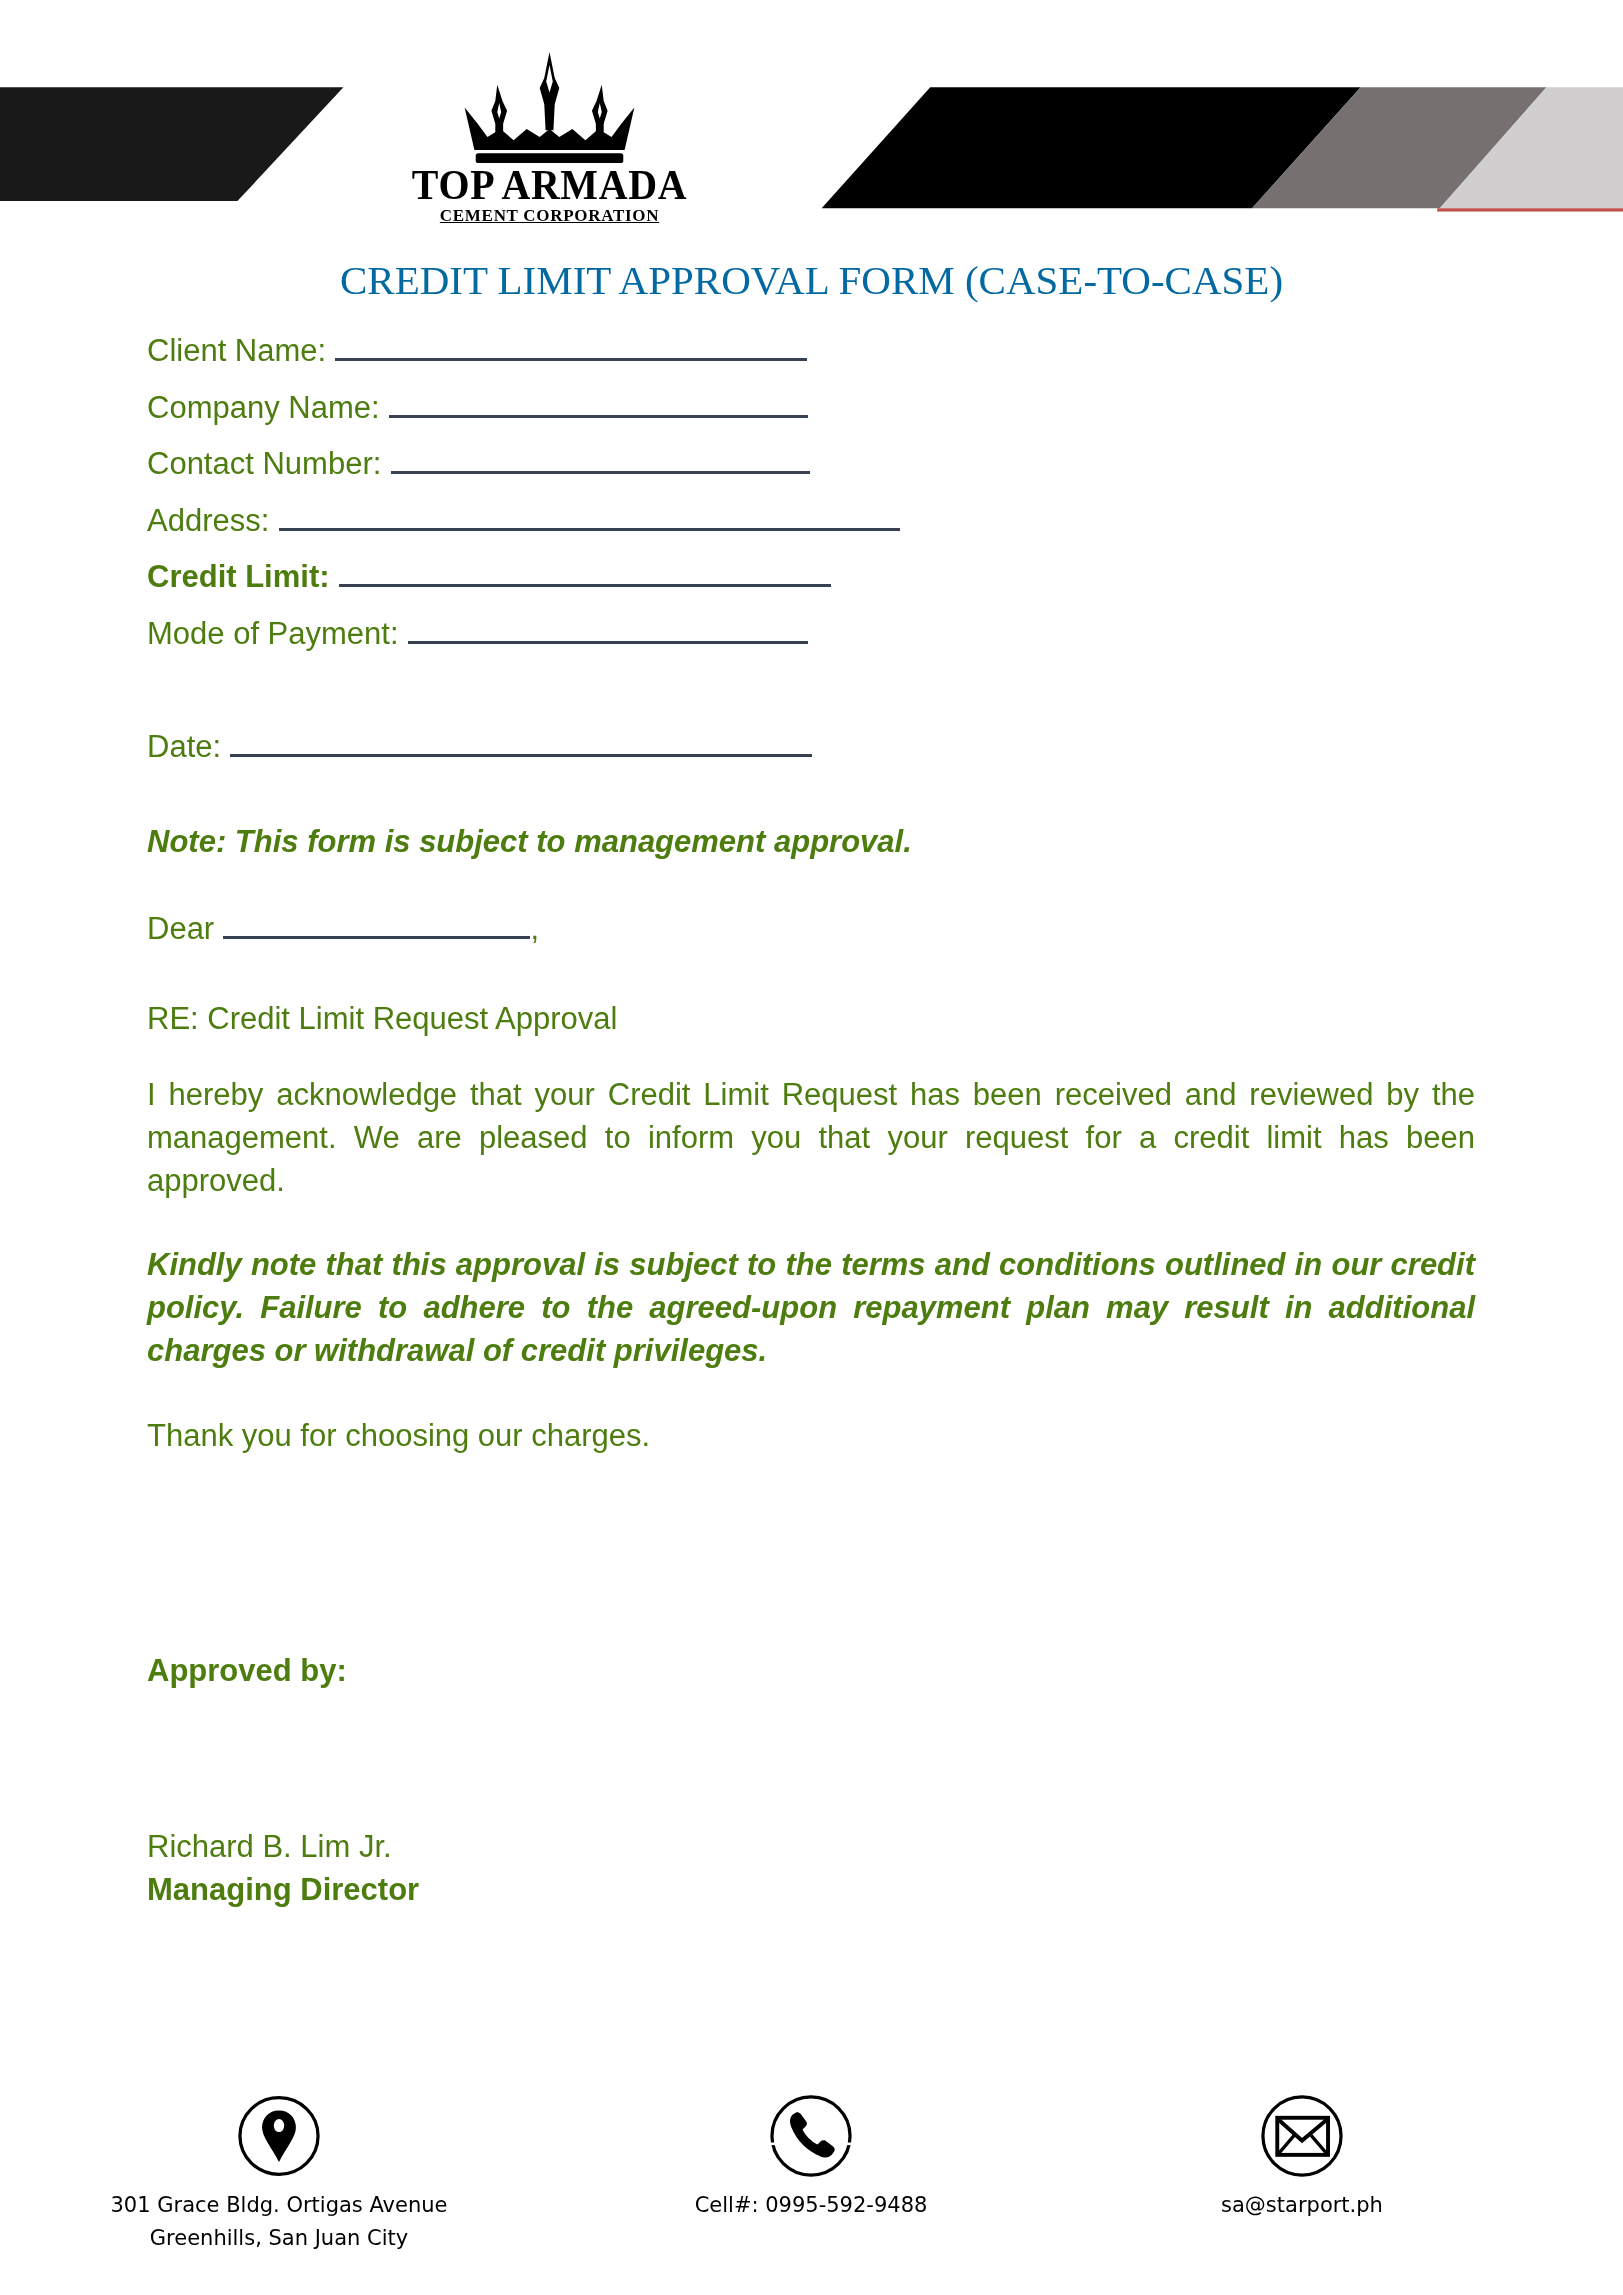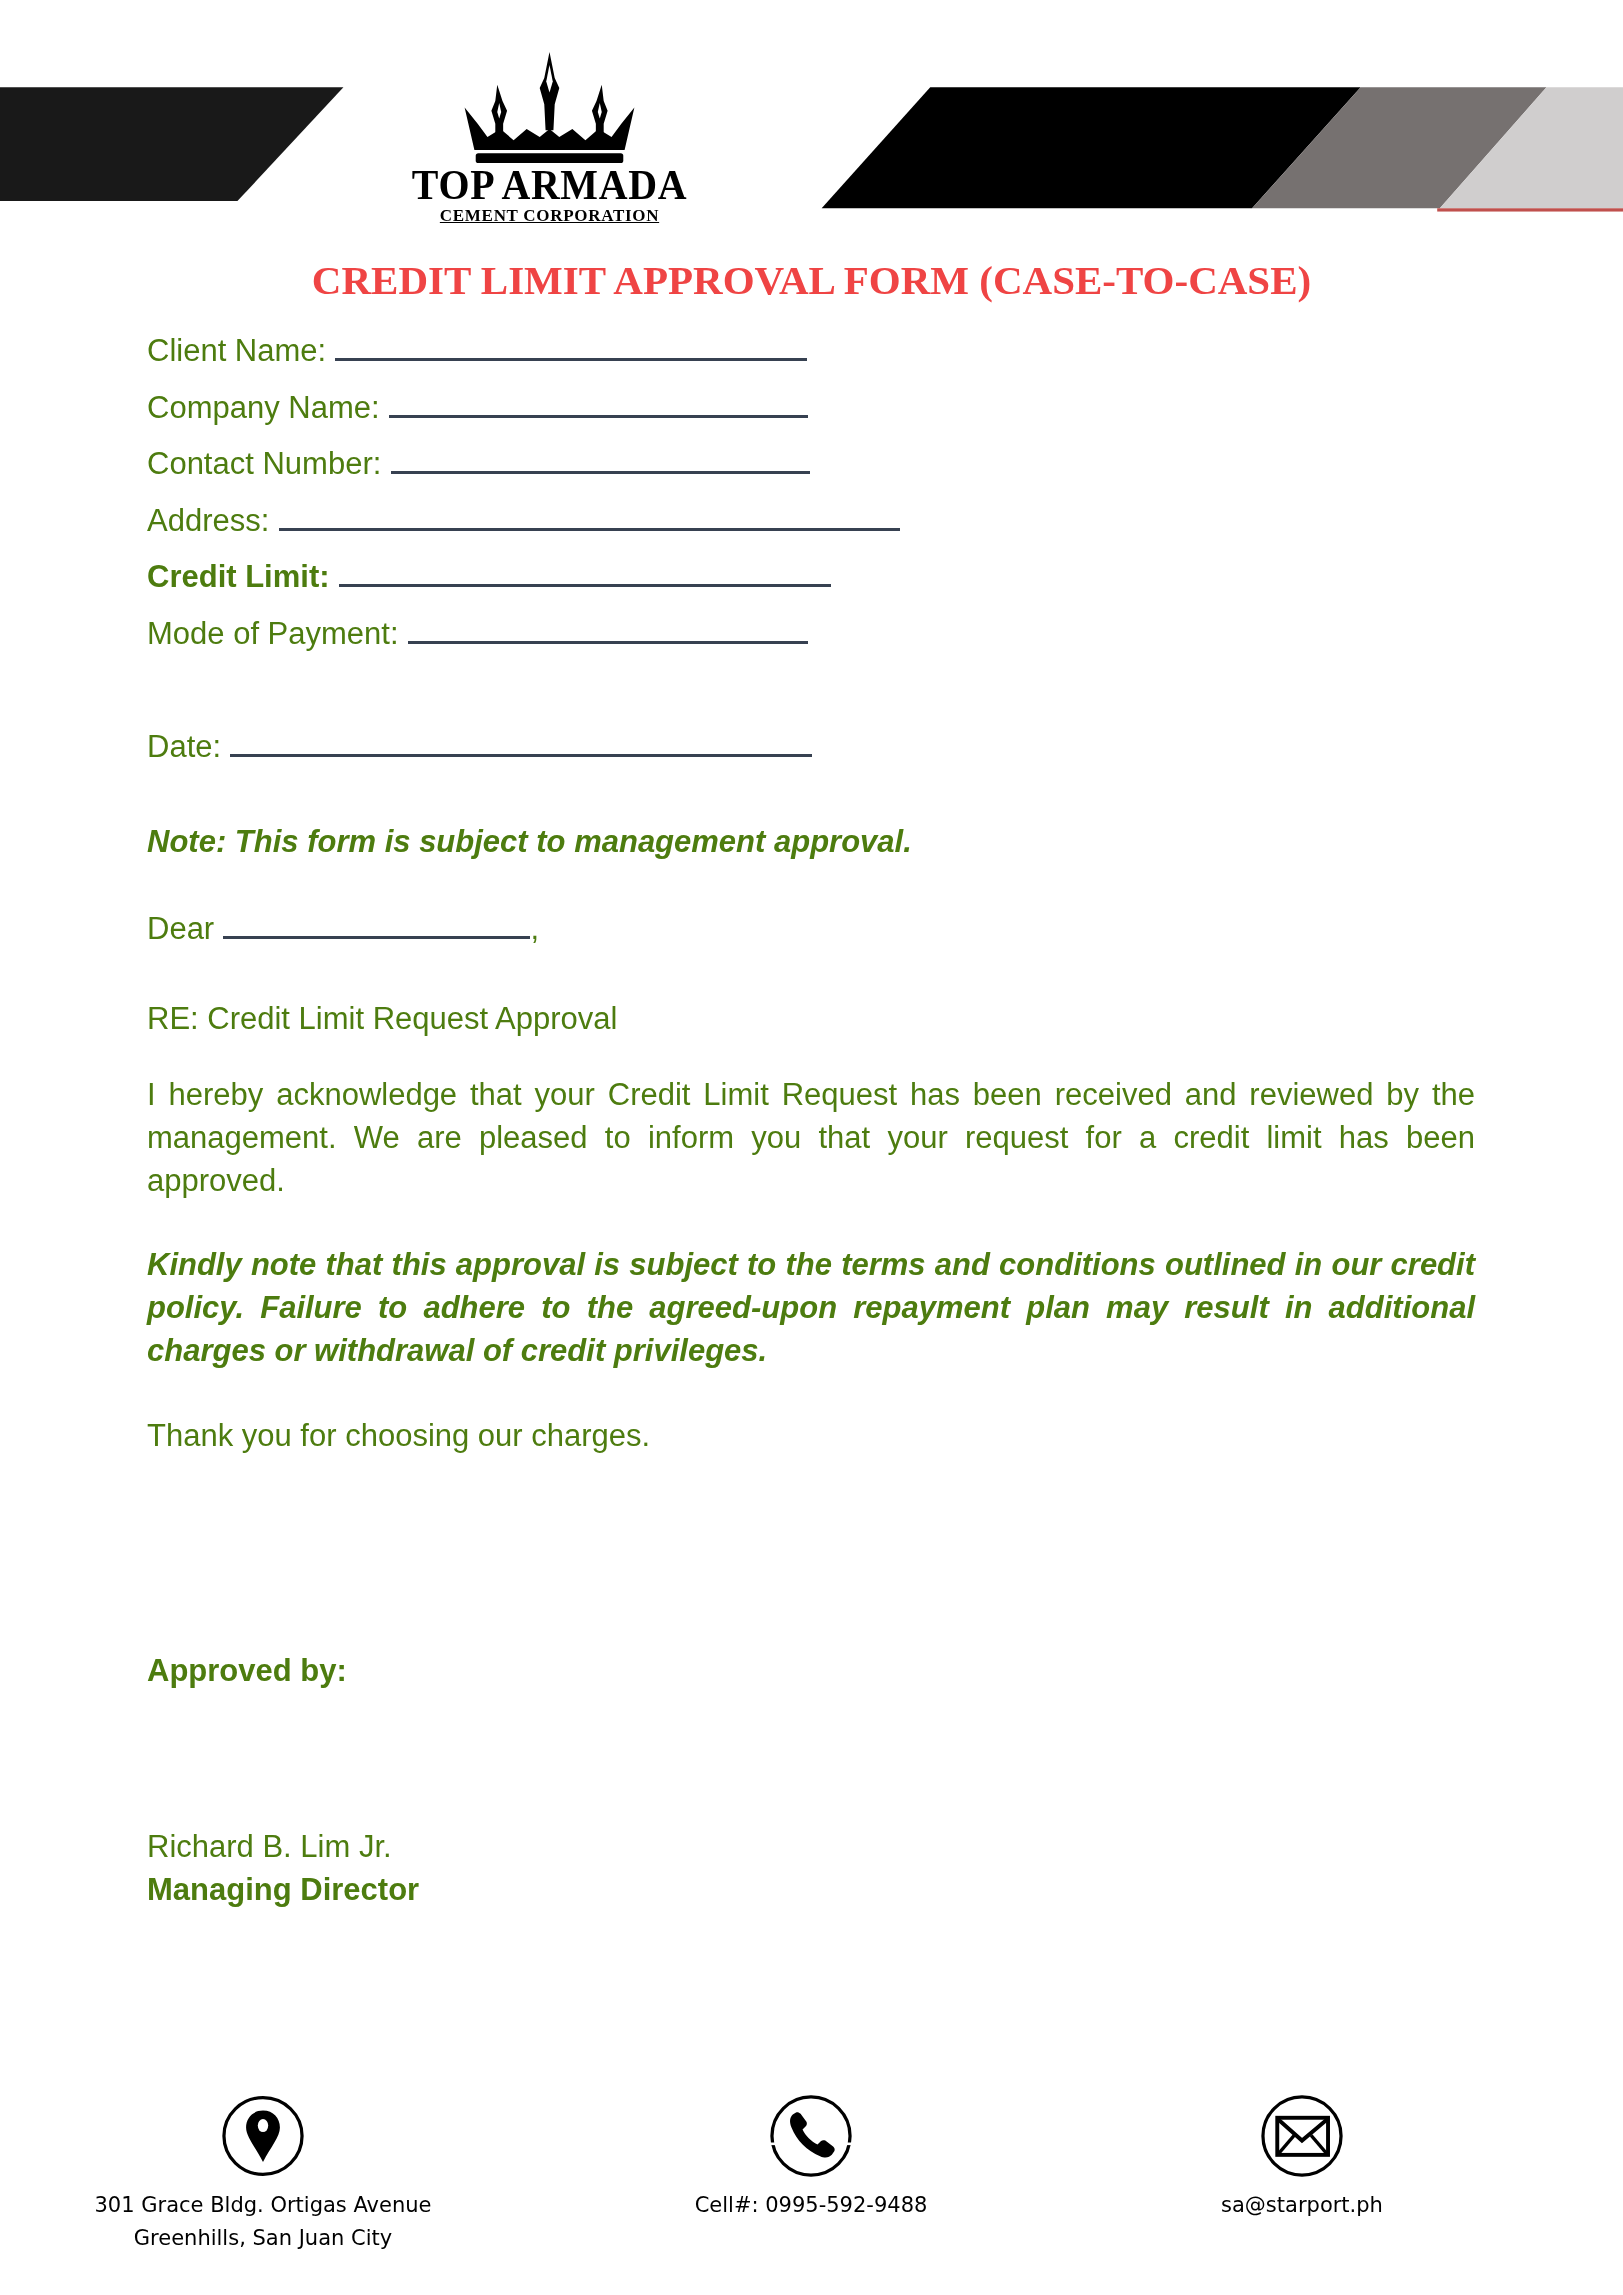--- a/index.html
+++ b/index.html
@@ -3,21 +3,21 @@
   <meta charset="utf-8">
   <style>
     html, body { margin: 0; padding: 0; background: #ffffff; }
     body { width: 1623px; height: 2295px; position: relative; overflow: hidden; }
     .page { position: absolute; left: 0; top: 0; width: 1623px; height: 1611px; background: #fff; }
     .header-art { position: absolute; left: 0; top: 0; width: 1623px; height: 236px; }
     .logo { position: absolute; left: 386px; top: 52px; width: 327px; height: 190px; text-align: center; }
     .logo svg { display: block; margin: 0 auto; }
     .brand { font-family: "Liberation Serif", serif; font-weight: bold; color: #000; font-size: 42px; line-height: 42px; letter-spacing: 0.7px; margin-top: 1.3px; transform: scaleX(0.95); }
     .brand-sub { font-family: "Liberation Serif", serif; font-weight: bold; color: #000; font-size: 17px; line-height: 19.6px; letter-spacing: 0.7px; text-decoration: underline; }
-    .title { position: absolute; left: 0; width: 1623px; top: 256px; text-align: center; font-family: "Liberation Serif", serif; font-weight: bold; font-size: 41px; color: #ef4444; }
+    .title { position: absolute; left: 0; width: 1623px; top: 256px; text-align: center; font-family: "Liberation Serif", serif; font-weight: normal; font-size: 41px; color: #0369a1; }
     .content { position: absolute; left: 147px; width: 1328px; color: #4d7c0f; font-family: "Liberation Sans", sans-serif; font-size: 31px; }
     .field { position: absolute; left: 0; white-space: nowrap; line-height: 38px; }
     .field .blank { display: inline-block; border-bottom: 3.3px solid #374151; height: 27.5px; vertical-align: baseline; margin-left: 9.2px; }
     .bold { font-weight: bold; }
     .italic { font-style: italic; }
     .para { position: absolute; left: 0; width: 1328px; line-height: 43px; text-align: justify; }
     .footer-item { position: absolute; text-align: center; font-family: "DejaVu Sans", sans-serif; color: #000; font-size: 21px; line-height: 33px; }
     .footer-item svg { display: block; margin: 0 auto 11.8px; }
   </style>
 </head>
@@ -96,21 +96,21 @@
     <div class="para bold italic" style="top:1243px;">Kindly note that this approval is subject to the terms and conditions outlined in our credit policy. Failure to adhere to the agreed-upon repayment plan may result in additional charges or withdrawal of credit privileges.</div>
 
     <div class="field" style="top:1417px;">Thank you for choosing our charges.</div>
 
     <div class="field bold" style="top:1652px;">Approved by:</div>
 
     <div class="field" style="top:1828px;">Richard B. Lim Jr.</div>
     <div class="field bold" style="top:1871px;">Managing Director</div>
   </div>
 
-  <div class="footer-item" style="left:80px; width:366px; top:2095px;">
+  <div class="footer-item" style="left:96px; width:366px; top:2095px;">
     <svg width="84" height="82" viewBox="0 0 128 126">
       <ellipse cx="64" cy="63" rx="60" ry="59" fill="none" stroke="#000" stroke-width="5"></ellipse>
       <path d="M64 24 C48 24 38 36 38 50 C38 64 52 80 64 103 C76 80 90 64 90 50 C90 36 80 24 64 24 Z" fill="#000"></path>
       <ellipse cx="64" cy="47" rx="8" ry="10" fill="#fff"></ellipse>
     </svg>
     <div>301 Grace Bldg. Ortigas Avenue</div>
     <div>Greenhills, San Juan City</div>
   </div>
 
   <div class="footer-item" style="left:654px; width:314px; top:2095px;">

